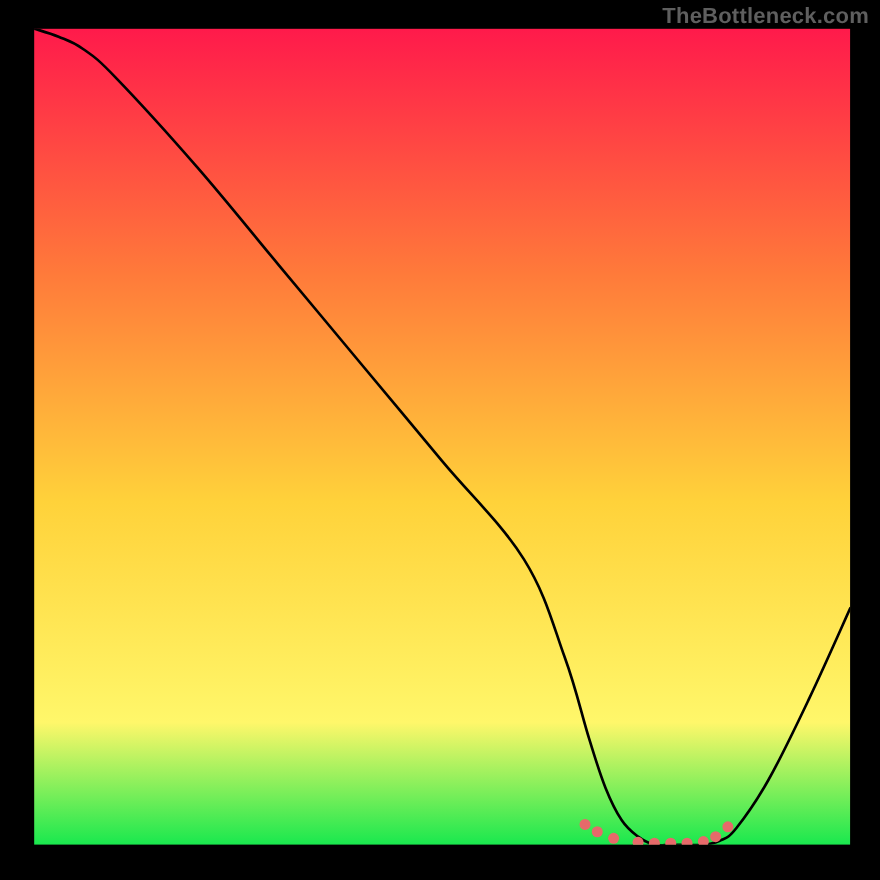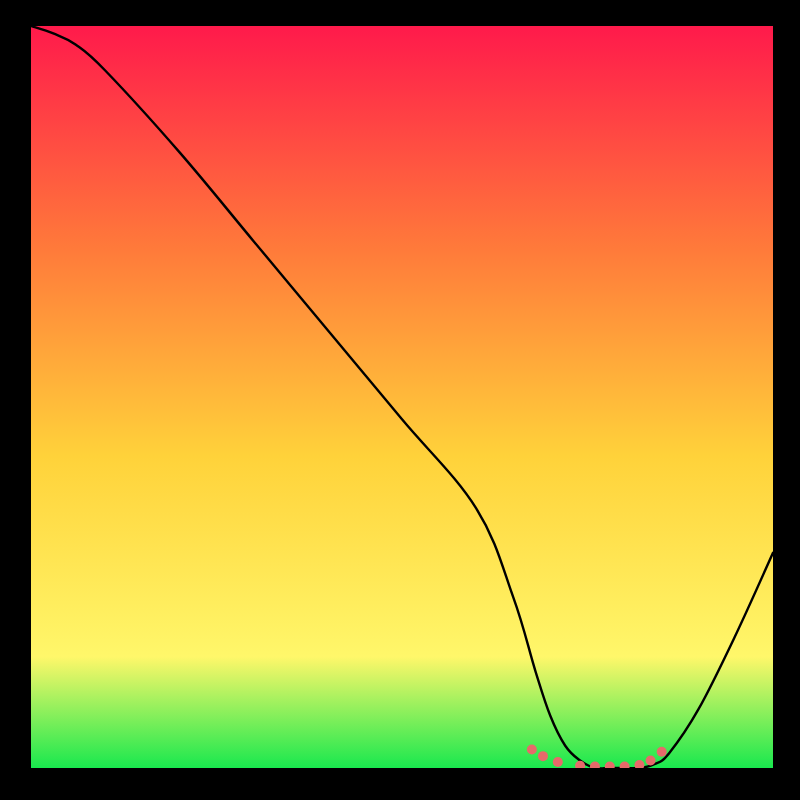--- a/index.html
+++ b/index.html
@@ -38,20 +38,21 @@
   .plot svg {
     display: block;
     width: 742px;
     height: 742px;
   }
 </style>
 </head>
 <body>
 
 <div class="stage">
+  <div class="watermark">TheBottleneck.com</div>
 
   <div class="plot">
     <svg viewBox="0 0 742 742" preserveAspectRatio="none">
       <defs>
         <linearGradient id="bg-grad" x1="0" y1="0" x2="0" y2="1">
           <stop id="g0" offset="0%" stop-color="#ff1a4b"></stop>
           <stop id="g1" offset="30%" stop-color="#ff7a3a"></stop>
           <stop id="g2" offset="58%" stop-color="#ffd23a"></stop>
           <stop id="g3" offset="85%" stop-color="#fff76a"></stop>
           <stop id="g4" offset="100%" stop-color="#19e84e"></stop>

